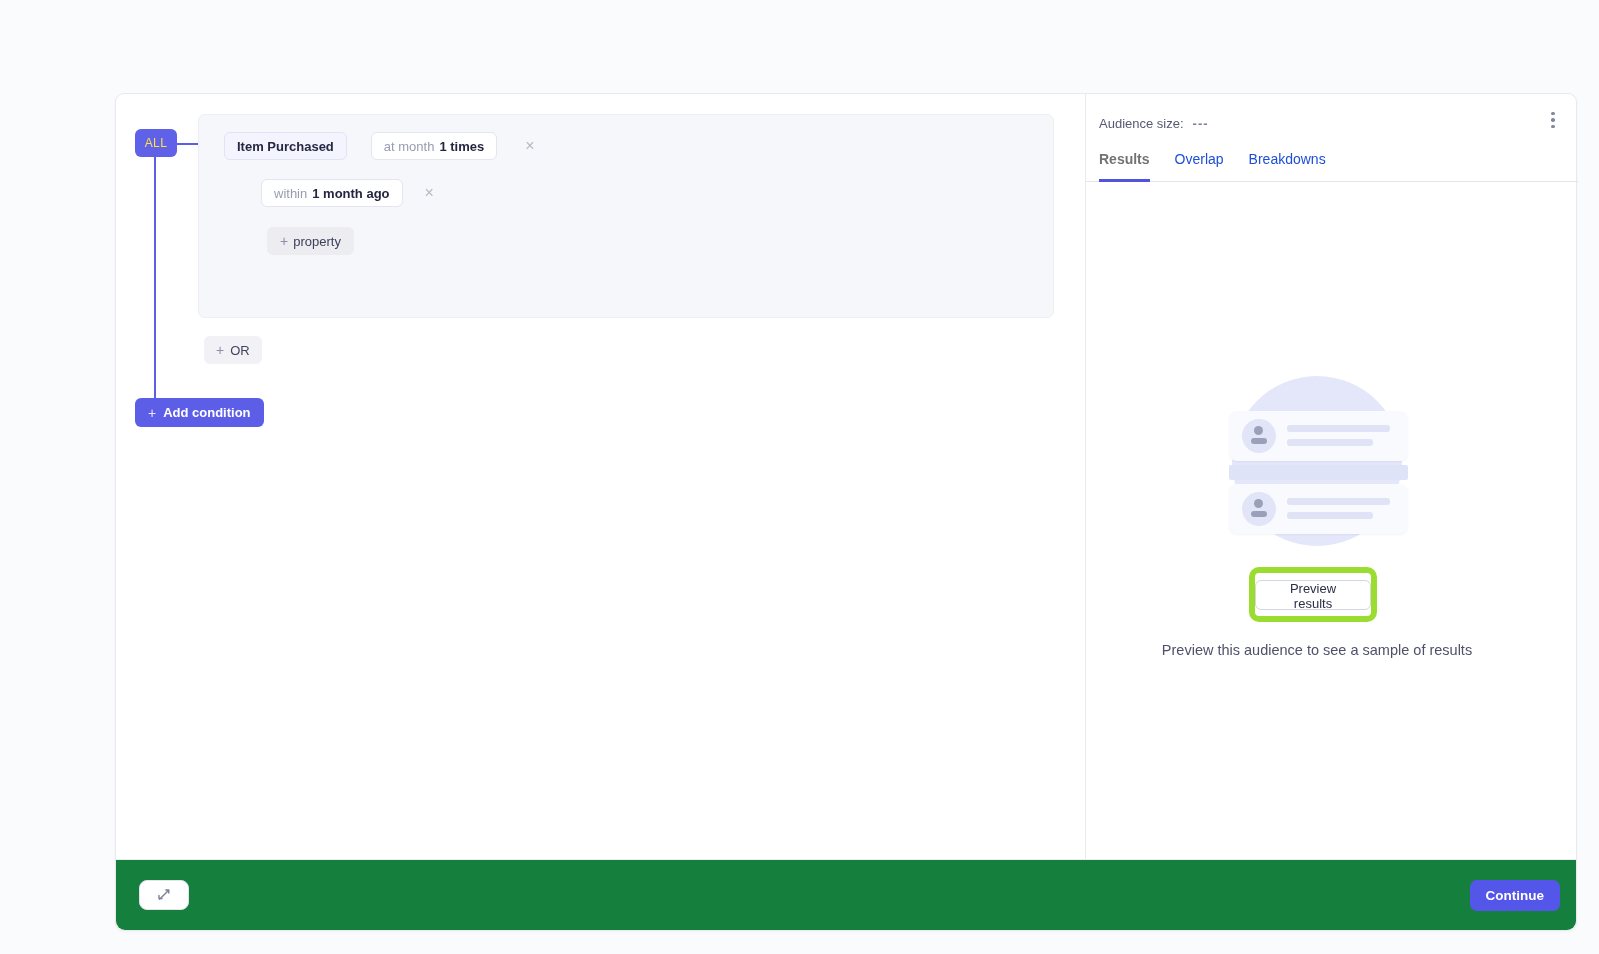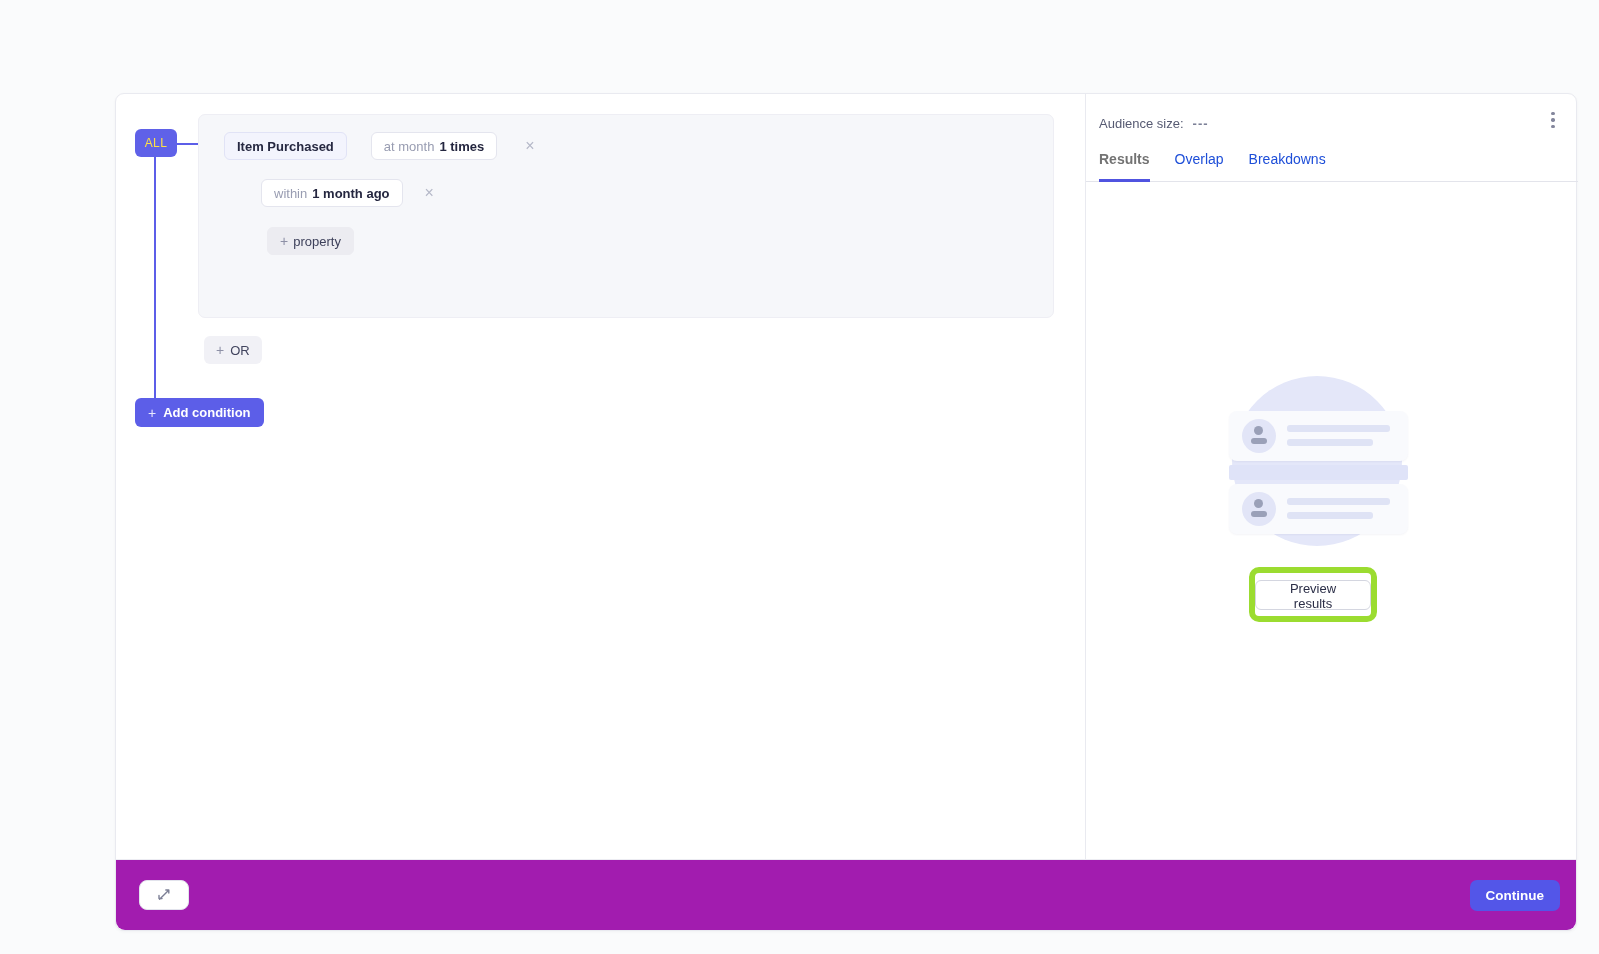--- a/index.html
+++ b/index.html
@@ -74,21 +74,21 @@
   .illus-line.l1 { top:14px; width:103px; } .illus-line.l2 { top:28px; width:86px; }
 
   .highlight-box { position:absolute; left:163px; top:473px; width:128px; height:55px; border:6px solid #9bdc30;
                    border-radius:10px; display:flex; align-items:center; justify-content:center; }
   .preview-btn { height:30px; padding:0 13px; background:#fff; border:1px solid #d4d6e0; border-radius:6px;
                  font-size:13px; color:#2b2e47; font-weight:500; cursor:pointer; font-family:inherit; }
   .panel-caption { position:absolute; left:-15px; top:548px; width:492px; text-align:center; font-size:14.5px; color:#4e5168; }
 
   
   .footer { position:absolute; left:0; bottom:0; width:1460px; height:71px; border-top:1px solid #ececf2;
-            background:#a21caf; border-radius:0 0 9px 9px; }
+            background:#15803d; border-radius:0 0 9px 9px; }
   .expand-btn { position:absolute; left:23px; top:20px; width:50px; height:30px; background:#fff; border:1px solid #e2e3ec;
                 border-radius:8px; display:flex; align-items:center; justify-content:center; cursor:pointer; }
   .continue-btn { position:absolute; right:16px; top:20px; height:31px; padding:0 16px; background:#5356e8; border:none;
                   border-radius:7px; color:#fff; font-size:13.5px; font-weight:700; cursor:pointer; font-family:inherit; }
 </style>
 </head>
 <body>
 
 <div id="app">
 
@@ -171,20 +171,21 @@
             <span class="bodyy"></span>
           </span>
         <span class="illus-line l1"></span>
         <span class="illus-line l2"></span>
       </div>
 
       <div class="highlight-box">
         <button class="preview-btn">Preview results</button>
       </div>
 
+      <div class="panel-caption">Preview this audience to see a sample of results</div>
     </aside>
 
     <footer class="footer">
       <button class="expand-btn">
         <span>
           <svg width="16" height="16" viewBox="0 0 16 16">
               <path d="M9.8 4h3v3M6 12.5H3v-3M12.4 4.4 3.6 13.2" stroke="#7d8096" stroke-width="1.4" fill="none" stroke-linecap="round" stroke-linejoin="round"></path>
             </svg>
         </span>
       </button>

